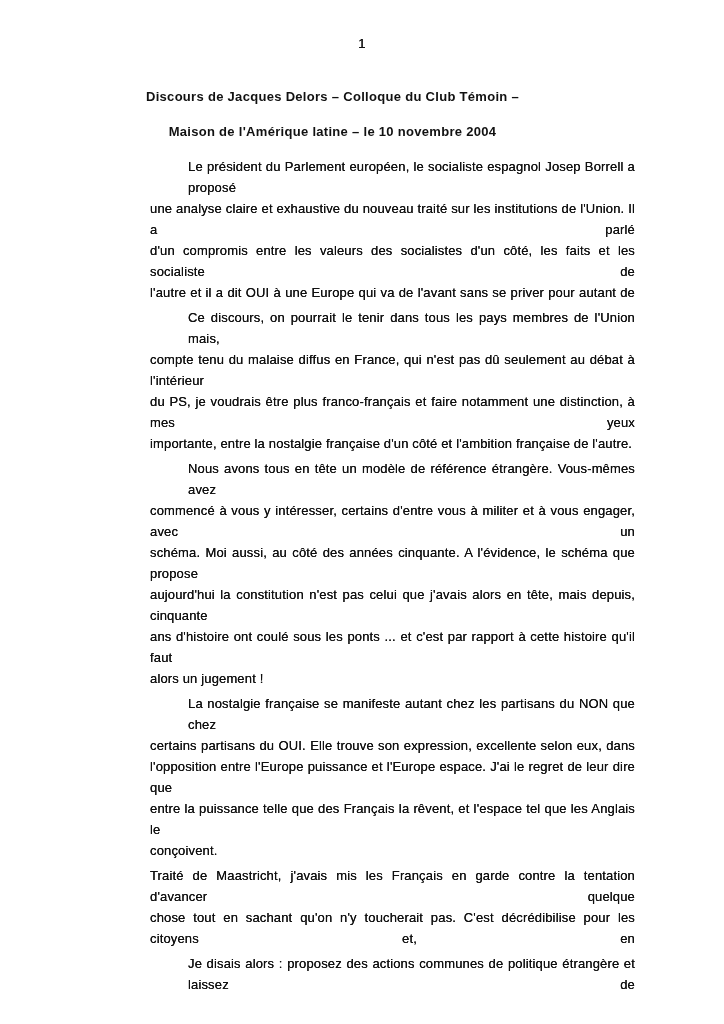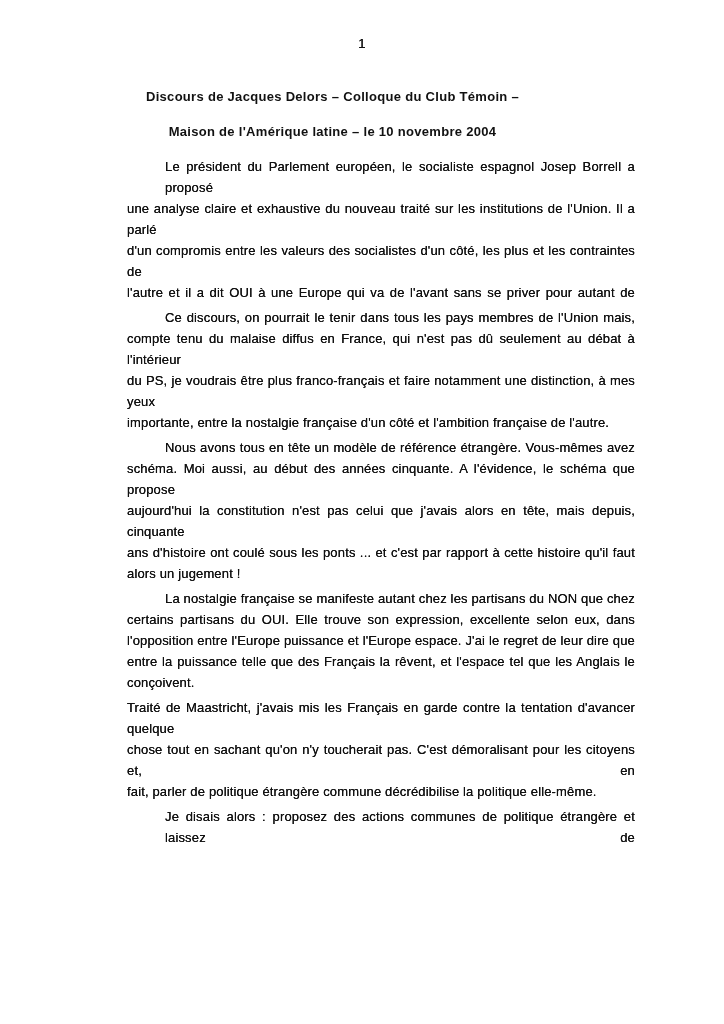--- a/index.html
+++ b/index.html
@@ -46,20 +46,21 @@
     text-shadow: 0 0 0.4px #111;
   }
   .para {
     margin-bottom: 4px;
   }
   .line {
     line-height: 21px;
     text-align: justify;
     text-align-last: justify;
     white-space: normal;
+    margin-left: 23px;
   }
   .line.first {
     padding-left: 38px;
   }
   .line.last {
     text-align-last: left;
   }
 </style>
 </head>
 <body>
@@ -69,45 +70,45 @@
 
   <div class="doc-header">
     <div class="title-line">Discours de Jacques Delors – Colloque du Club Témoin –</div>
     <div class="title-line">Maison de l'Amérique latine – le 10 novembre 2004</div>
   </div>
 
   <div class="doc-body">
       <div class="para">
         <div class="line first">Le président du Parlement européen, le socialiste espagnol Josep Borrell a proposé</div>
         <div class="line">une analyse claire et exhaustive du nouveau traité sur les institutions de l'Union. Il a parlé</div>
-        <div class="line">d'un compromis entre les valeurs des socialistes d'un côté, les plus et les contraintes de</div>
+        <div class="line">d'un compromis entre les valeurs des socialistes d'un côté, les faits et les socialiste de</div>
         <div class="line">l'autre et il a dit OUI à une Europe qui va de l'avant sans se priver pour autant de</div>
       </div>
       <div class="para">
         <div class="line first">Ce discours, on pourrait le tenir dans tous les pays membres de l'Union mais,</div>
         <div class="line">compte tenu du malaise diffus en France, qui n'est pas dû seulement au débat à l'intérieur</div>
         <div class="line">du PS, je voudrais être plus franco-français et faire notamment une distinction, à mes yeux</div>
         <div class="line last">importante, entre la nostalgie française d'un côté et l'ambition française de l'autre.</div>
       </div>
       <div class="para">
         <div class="line first">Nous avons tous en tête un modèle de référence étrangère. Vous-mêmes avez</div>
-        <div class="line">schéma. Moi aussi, au début des années cinquante. A l'évidence, le schéma que propose</div>
+        <div class="line">commencé à vous y intéresser, certains d'entre vous à militer et à vous engager, avec un</div>
+        <div class="line">schéma. Moi aussi, au côté des années cinquante. A l'évidence, le schéma que propose</div>
         <div class="line">aujourd'hui la constitution n'est pas celui que j'avais alors en tête, mais depuis, cinquante</div>
         <div class="line">ans d'histoire ont coulé sous les ponts ... et c'est par rapport à cette histoire qu'il faut</div>
         <div class="line last">alors un jugement !</div>
       </div>
       <div class="para">
         <div class="line first">La nostalgie française se manifeste autant chez les partisans du NON que chez</div>
         <div class="line">certains partisans du OUI. Elle trouve son expression, excellente selon eux, dans</div>
         <div class="line">l'opposition entre l'Europe puissance et l'Europe espace. J'ai le regret de leur dire que</div>
         <div class="line">entre la puissance telle que des Français la rêvent, et l'espace tel que les Anglais le</div>
         <div class="line last">conçoivent.</div>
       </div>
       <div class="para">
         <div class="line">Traité de Maastricht, j'avais mis les Français en garde contre la tentation d'avancer quelque</div>
-        <div class="line">chose tout en sachant qu'on n'y toucherait pas. C'est démoralisant pour les citoyens et, en</div>
-        <div class="line last">fait, parler de politique étrangère commune décrédibilise la politique elle-même.</div>
+        <div class="line">chose tout en sachant qu'on n'y toucherait pas. C'est décrédibilise pour les citoyens et, en</div>
       </div>
       <div class="para">
         <div class="line first">Je disais alors : proposez des actions communes de politique étrangère et laissez de</div>
       </div>
     </div>
 </div>
 
 </body></html>

